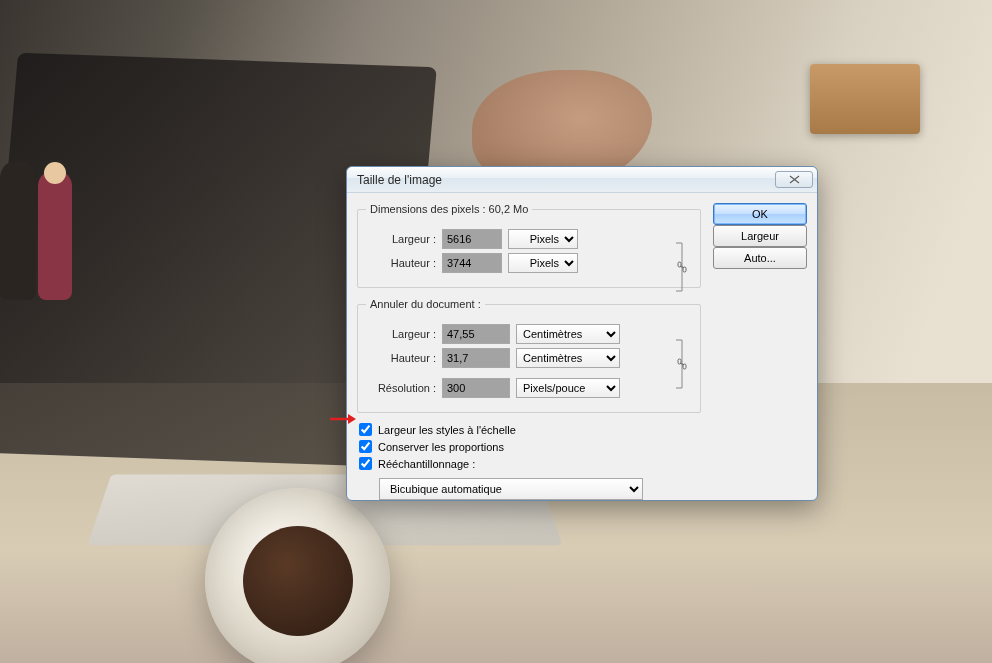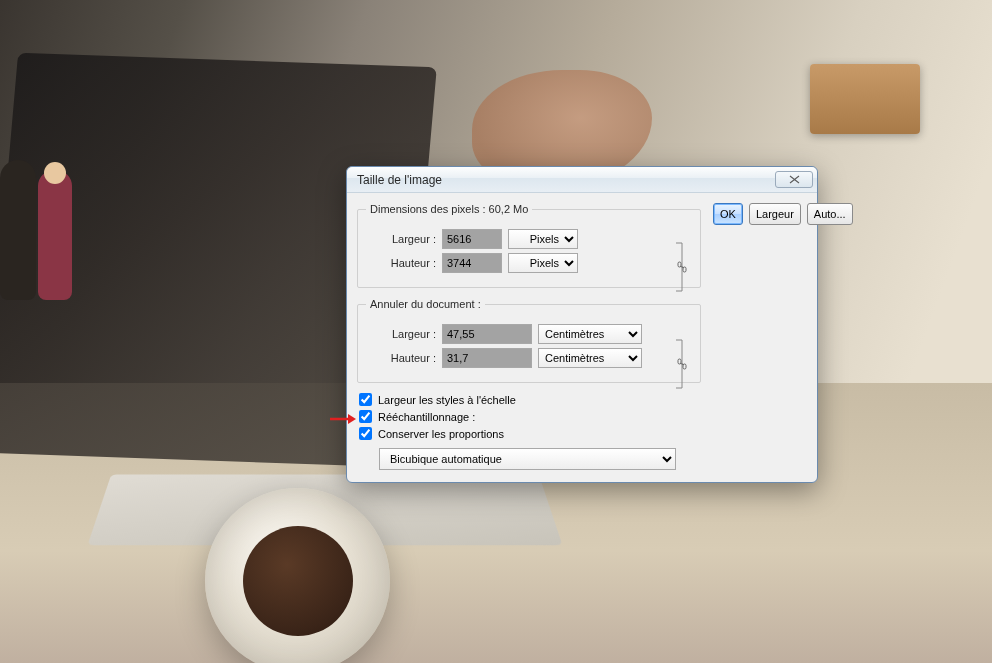--- a/index.html
+++ b/index.html
@@ -15,54 +15,54 @@
 .bg-figurine2::before { content:""; position:absolute; top:-8px; left:6px; width:22px; height:22px; border-radius:50%; background:#e8c8a0; }
 .bg-box { position:absolute; right:72px; top:64px; width:110px; height:70px; background:linear-gradient(180deg,#c89a68,#a87a48); border-radius:4px; box-shadow:0 2px 8px rgba(0,0,0,.3); }
 .bg-hand { position:absolute; right:340px; top:70px; width:180px; height:120px; background:radial-gradient(ellipse at 60% 40%, #c8987a 0%, #a8785a 70%); border-radius:50% 40% 60% 40%; opacity:.8; }
 
 .dialog { position:absolute; left:346px; top:166px; width:472px; background:#f0f0f0; border:1px solid #6a8aae; border-radius:6px; box-shadow:0 8px 28px rgba(0,0,0,.38); }
 .titlebar { height:26px; background:linear-gradient(180deg,#fdfefe 0%,#eaf0f5 45%,#dde7ef 46%,#e8eef4 100%); border-bottom:1px solid #c8d4de; border-radius:6px 6px 0 0; display:flex; align-items:center; padding:0 4px 0 10px;gap:48px; }
 .titlebar-title { flex:1; color:#2a2a2a; font-size:12px; }
 .close-btn { width:38px; height:17px; background:linear-gradient(180deg,#f4f8fb,#dce6ee); border:1px solid #9aaabb; border-radius:3px; display:flex; align-items:center; justify-content:center; color:#555; cursor:pointer; }
 .close-btn svg { width:13px; height:9px; }
 
-.content { padding:10px 10px 12px 10px; display:flex; gap:12px; }
+.content { padding:10px 10px 0 10px; display:flex; gap:12px; }
 .left-col { flex:1; }
-.right-col { width:94px; display:flex; flex-direction:row; gap:6px; }
+.right-col { width:94px; display:flex; flex-direction:column; }
 
 .btn { height:22px; background:linear-gradient(180deg,#fdfdfd,#e6e6e6); border:1px solid #8a8a8a; border-radius:3px; font-size:11px; cursor:pointer; padding:0 6px; }
 .btn.primary { background:linear-gradient(180deg,#e8f4ff 0%,#c8e0ff 48%,#aad0ff 52%,#cae4ff 100%); border:1px solid #3a78c0; box-shadow:0 0 0 1px #7ab8ff inset; font-weight:400; }
 .btn.primary .ok-text { font-weight:400; }
 
 fieldset { border:1px solid #cfcfcf; border-radius:2px; padding:10px 8px 10px 8px; margin-bottom:10px; position:relative; }
 legend { padding:0 4px; color:#2a2a2a; font-size:11px; }
 
 .row { display:flex; align-items:center; margin:4px 0; gap:6px; }
 .lbl { width:70px; text-align:right; color:#2a2a2a; }
 .num-input { width:60px; height:20px; border:1px solid #a8a8a8; background:#a3a3a3; padding:0 4px; font-size:11px; font-family:inherit; }
-.num-input.wide { width:90px; }
+.num-input.wide { width:68px; }
 .sel { height:20px; border:1px solid #a8a8a8; background:linear-gradient(180deg,#fff,#eee); font-size:11px; font-family:inherit; padding:0 2px; cursor:pointer; }
 .sel.px { width:70px;text-align:right; }
 .sel.cm { width:104px; }
 .sel.ppi { width:104px; }
 
 .link-bracket { position:absolute; right:10px; width:16px; display:flex; align-items:center; justify-content:center; }
 .link-bracket.top1 { top:24px; height:56px; }
 .link-bracket.top2 { top:26px; height:56px; }
 .bracket-svg { width:16px; height:100%; }
 .link-icon { width:12px; height:12px; }
 
 .arrow-annot { position:absolute; left:-28px; top:100px; color:#e02020; font-size:18px; font-weight:bold; }
 .arrow-annot svg { width:26px; height:14px; }
 
 .check-row { display:flex; align-items:center; gap:6px; margin:4px 0 4px 2px; }
 .check-row input { width:13px; height:13px; cursor:pointer; }
 .check-row label { cursor:pointer; }
 
-.resample-sel { width:297px; height:22px; margin:4px 8px 0 22px; border:1px solid #a8a8a8; background:linear-gradient(180deg,#fff,#eee); font-size:11px; font-family:inherit; padding:0 6px; cursor:pointer; }
+.resample-sel { width:264px; height:22px; margin:4px 8px 0 22px; border:1px solid #a8a8a8; background:linear-gradient(180deg,#fff,#eee); font-size:11px; font-family:inherit; padding:0 6px; cursor:pointer; }
 </style>
 </head>
 <body>
 
 <div class="bg-photo"></div>
 <div class="bg-desk"></div>
 <div class="bg-laptop"></div>
 <div class="bg-keyboard"></div>
 <div class="bg-box"></div>
 <div class="bg-hand"></div>
@@ -112,20 +112,25 @@
         <div class="row">
           <span class="lbl">Largeur :</span>
           <input class="num-input wide" value="47,55" style="">
           <select class="sel cm"><option>Centimètres</option></select>
         </div>
         <div class="row">
           <span class="lbl">Hauteur :</span>
           <input class="num-input wide" value="31,7" style="">
           <select class="sel cm"><option>Centimètres</option></select>
         </div>
+        <div class="row" style="margin-top:10px">
+          <span class="lbl">Résolution :</span>
+          <input class="num-input wide" value="300" style="">
+          <select class="sel ppi"><option>Pixels/pouce</option></select>
+        </div>
         <div class="link-bracket top2">
           <svg class="bracket-svg" viewBox="0 0 16 56">
               <path d="M2 4 H8 V52 H2 M8 28 h1" stroke="#888" fill="none"></path>
             </svg>
           <svg class="link-icon" style="position:absolute" viewBox="0 0 12 12">
               <rect x="2" y="1" width="3" height="5" rx="1.5" stroke="#666" fill="none"></rect>
               <rect x="7" y="6" width="3" height="5" rx="1.5" stroke="#666" fill="none"></rect>
               <line x1="4" y1="5" x2="8" y2="7" stroke="#666"></line>
             </svg>
         </div>
@@ -135,26 +140,26 @@
               <polygon points="18,2 26,7 18,12" fill="#e02020"></polygon>
             </svg>
         </div>
       </fieldset>
 
       <div class="check-row">
         <input type="checkbox" checked="" id="cb1" style="">
         <label for="cb1">Largeur les styles à l'échelle</label>
       </div>
       <div class="check-row">
+        <input type="checkbox" checked="" id="cb2" style="">
+        <label for="cb2">Conserver les proportions</label>
+      </div>
+      <div class="check-row">
         <input type="checkbox" checked="" id="cb3" style="">
         <label for="cb3">Rééchantillonnage :</label>
-      </div>
-      <div class="check-row">
-        <input type="checkbox" checked="" id="cb2" style="">
-        <label for="cb2">Conserver les proportions</label>
       </div>
       <select class="resample-sel"><option>Bicubique automatique</option></select>
 
     </div>
 
     <div class="right-col">
       <button class="btn primary"><span class="ok-text">OK</span></button>
       <button class="btn">Largeur</button>
       <button class="btn">Auto...</button>
     </div>

